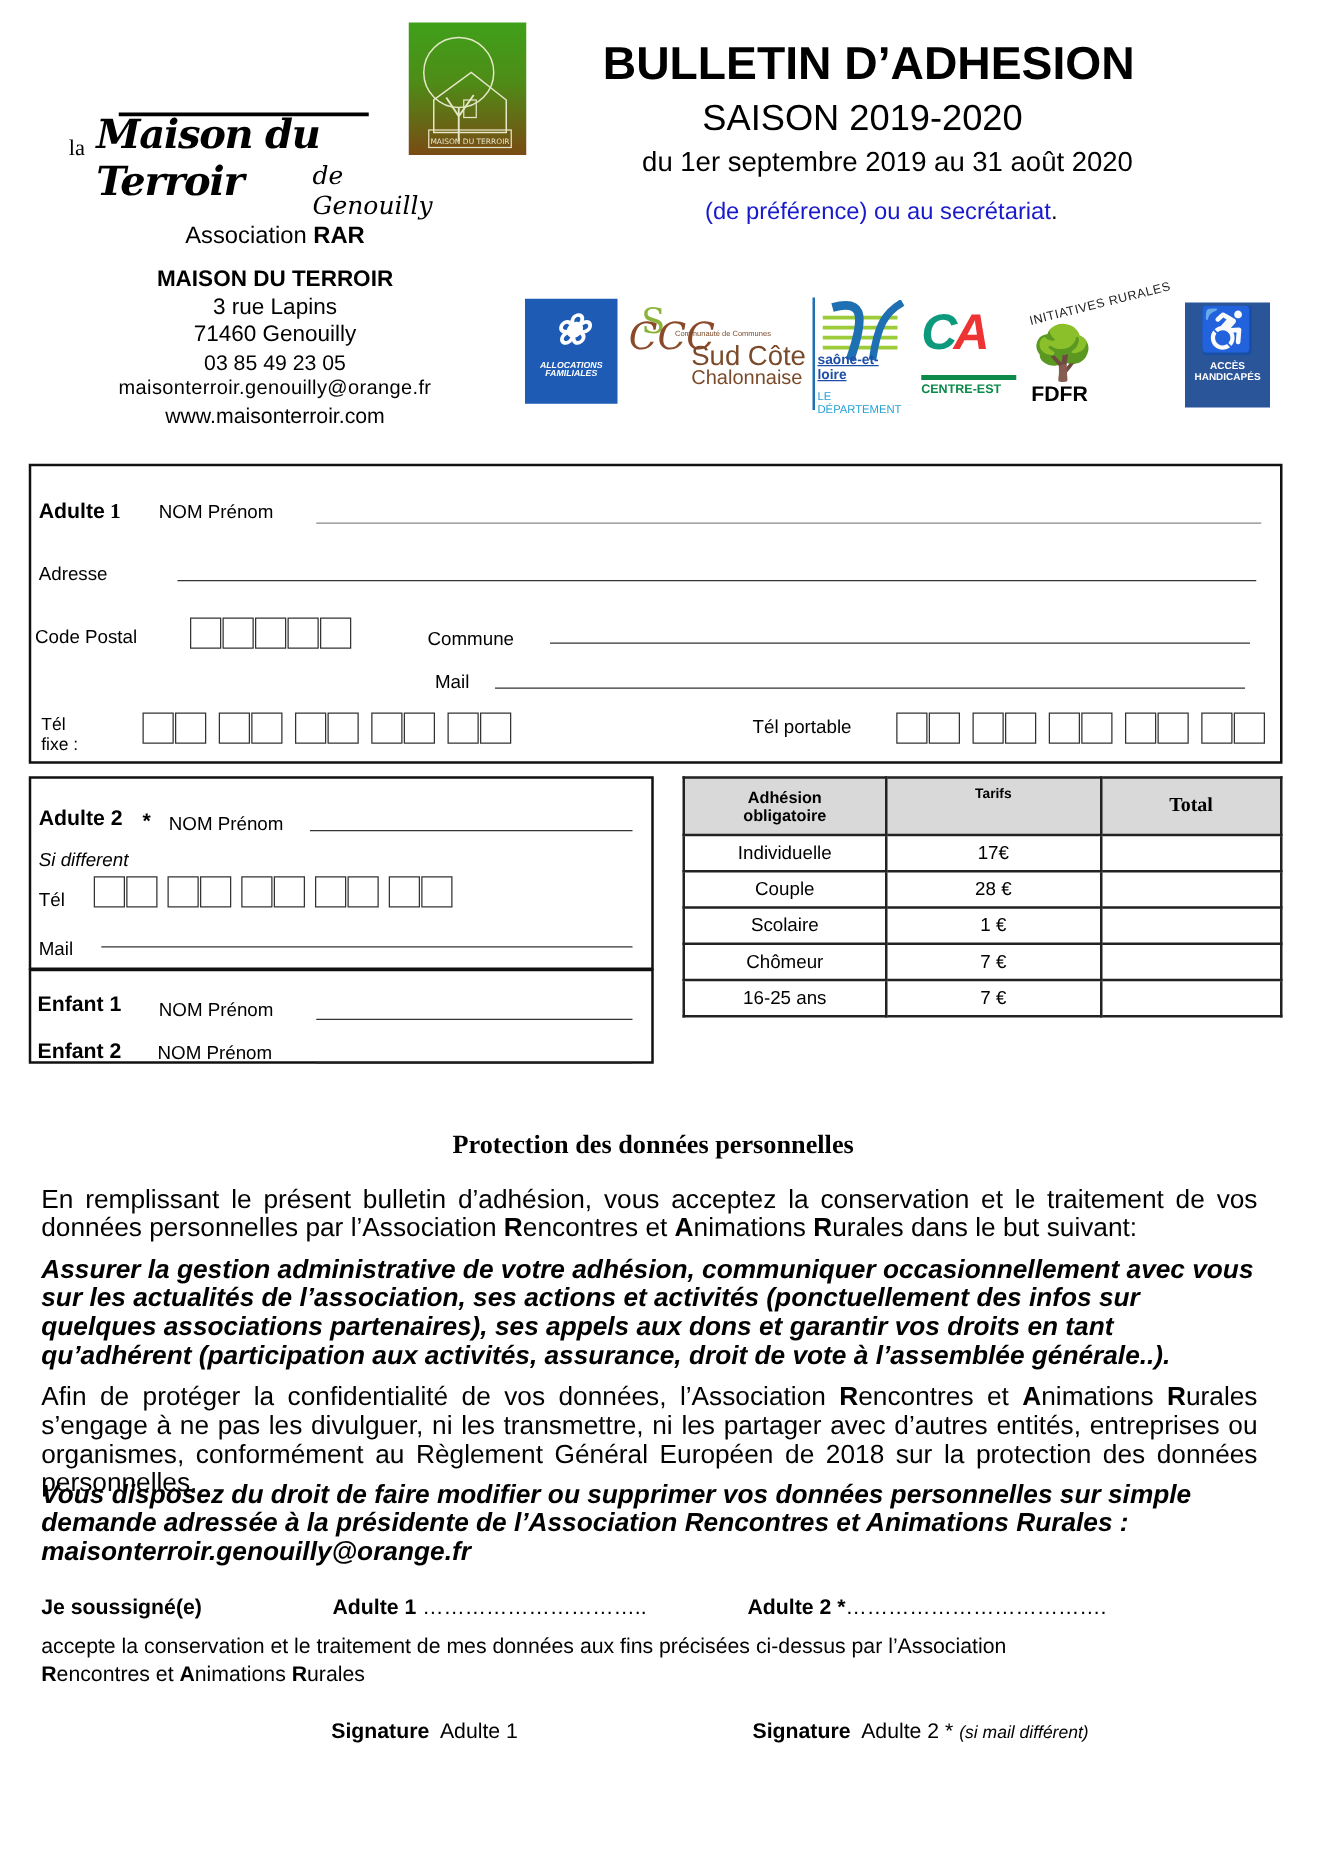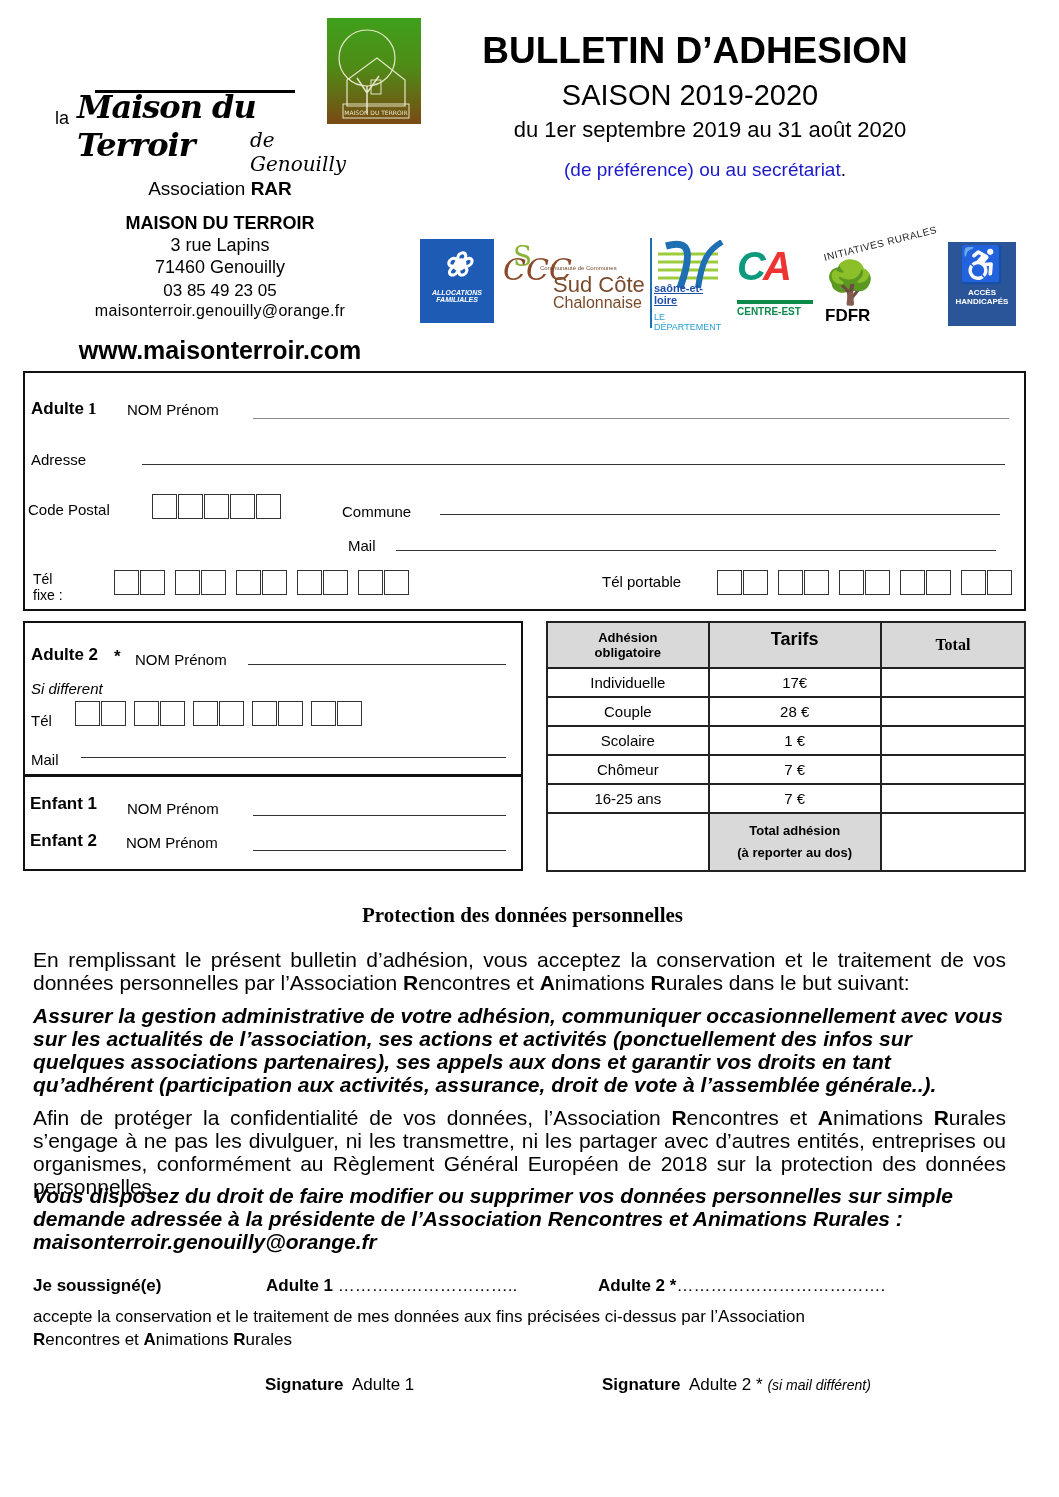--- a/index.html
+++ b/index.html
@@ -1,36 +1,36 @@
 <!DOCTYPE html>
 <html><head>
 <meta charset="utf-8">
 <style>
   * { box-sizing: border-box; margin: 0; padding: 0; }
   body { width: 1059px; height: 1497px; background: #fff; position: relative; font-family: "Liberation Sans", sans-serif; color: #000; overflow: hidden; }
   .abs { position: absolute; }
 
   
   .logo-script { left: 55px; top: 60px; width: 290px; height: 110px; }
-  .logo-script .la { position: absolute; left: 0; top: 48px; font-family: Liberation Sans, sans-serif; font-size: 18px; }
+  .logo-script .la { position: absolute; left: 0; top: 48px; font-family: Liberation Serif, serif; font-size: 18px; }
   .logo-script .main { position: absolute; left: 22px; top: 28px; font-family: "DejaVu Serif", serif; font-size: 32px; font-weight: bold; font-style: italic; letter-spacing: -1px; }
   .logo-script .bar { position: absolute; left: 40px; top: 30px; width: 200px; height: 3px; background: #000; }
   .logo-script .sub { position: absolute; left: 155px; top: 68px; font-family: "DejaVu Serif", serif; font-size: 20px; font-style: italic; margin-left: 40px; }
   .logo-square { left: 327px; top: 18px; width: 94px; height: 106px; background: linear-gradient(180deg, #3fa01a 0%, #4e8c17 45%, #7a4a14 100%); }
   .logo-square svg { width: 100%; height: 100%; }
 
   .assoc { left: 60px; width: 320px; text-align: center; }
   .assoc-rar { top: 178px; font-size: 19px; }
   .assoc-rar b { font-weight: bold; }
   .assoc-name { top: 213px; font-size: 18px; font-weight: bold; }
   .assoc-addr1 { top: 235px; font-size: 18px; }
   .assoc-addr2 { top: 257px; font-size: 18px; }
   .assoc-phone { top: 281px; font-size: 17px; }
   .assoc-mail { top: 302px; font-size: 16px; letter-spacing: 0.3px; }
-  .assoc-web { top: 336px; font-size: 25px; font-weight: bold; }
+  .assoc-web { top: 323px; font-size: 17px; font-weight: normal; }
 
   .title { left: 440px; width: 510px; text-align: center; top: 30px; font-size: 37px; font-weight: bold; }
   .season { left: 440px; width: 500px; text-align: center; top: 79px; font-size: 29px; }
   .dates { left: 450px; width: 520px; text-align: center; top: 117px; font-size: 22px; }
   .note { left: 440px; width: 530px; text-align: center; top: 157px; font-size: 19px; color: #1a1acc; line-height: 26px; }
   .note .dot { color: #000; }
 
   
   .sp { top: 238px; height: 90px; }
   .sp-caf { left: 420px; width: 74px; height: 84px; top: 239px; background: #1d5bb5; color: #fff; font-size: 7px; font-style: italic; font-weight: bold; text-align: center; }
@@ -62,21 +62,21 @@
   .box1 { left: 23px; top: 371px; width: 1003px; height: 240px; }
   .lbl { position: absolute; font-size: 15px; }
   .lbl-bold { font-weight: bold; font-size: 17px; }
   .line { position: absolute; height: 1px; background: #333; }
   .digits { position: absolute; display: flex; }
   .digit { width: 25px; height: 25px; border: 1.5px solid #333; margin-right: 1px; }
   .gap { width: 9px; }
 
   
   .box2 { left: 23px; top: 621px; width: 500px; height: 155px; }
-  .box3 { left: 23px; top: 775px; width: 500px; height: 96px; }
+  .box3 { left: 23px; top: 775px; width: 500px; height: 76px; }
 
   
   .tarifs { left: 546px; top: 621px; width: 480px; border-collapse: collapse; }
   .tarifs td, .tarifs th { border: 2px solid #222; text-align: center; font-size: 15px; }
   .tarifs th { background: #d9d9d9; font-size: 13px; font-weight: bold; height: 46px; }
   .tarifs th.tot { font-family: "Liberation Serif", serif; font-size: 16px; }
   .tarifs td { height: 29px; }
   .tarifs td.grey { background: #d9d9d9; font-weight: bold; font-size: 13px; line-height: 22px; }
 
   
@@ -272,21 +272,21 @@
 
 <table class="abs tarifs">
   <colgroup>
       <col style="width:162px">
       <col style="width:173px">
       <col style="width:145px">
     </colgroup>
   <tbody>
       <tr>
     <th style="padding:0 20px;">Adhésion obligatoire</th>
-    <th style="font-size:18px;vertical-align:top;padding-top:6px;">Tarifs</th>
+    <th style="font-size:11px;vertical-align:top;padding-top:6px;">Tarifs</th>
     <th class="tot">Total</th>
   </tr>
   <tr>
     <td>Individuelle</td>
     <td>17€</td>
     <td></td>
   </tr>
   <tr>
     <td>Couple</td>
     <td>28 €</td>
@@ -298,28 +298,20 @@
     <td></td>
   </tr>
   <tr>
     <td style="height:26px">Chômeur</td>
     <td>7 €</td>
     <td></td>
   </tr>
   <tr>
     <td>16-25 ans</td>
     <td>7 €</td>
-    <td></td>
-  </tr>
-  <tr>
-    <td style="height:58px"></td>
-    <td class="grey">
-      <div>Total adhésion</div>
-      <div>(à reporter au dos)</div>
-    </td>
     <td></td>
   </tr>
 </tbody>
   </table>
 
 <div class="abs priv-title">Protection des données personnelles</div>
 
 <div class="abs para p1">
   <span>En remplissant le présent bulletin d’adhésion, vous acceptez la conservation et le traitement de vos données personnelles par  l’Association </span><b>R</b><span>encontres et </span><b>A</b><span>nimations </span><b>R</b><span>urales </span><span>dans le but suivant:</span>
 </div>

